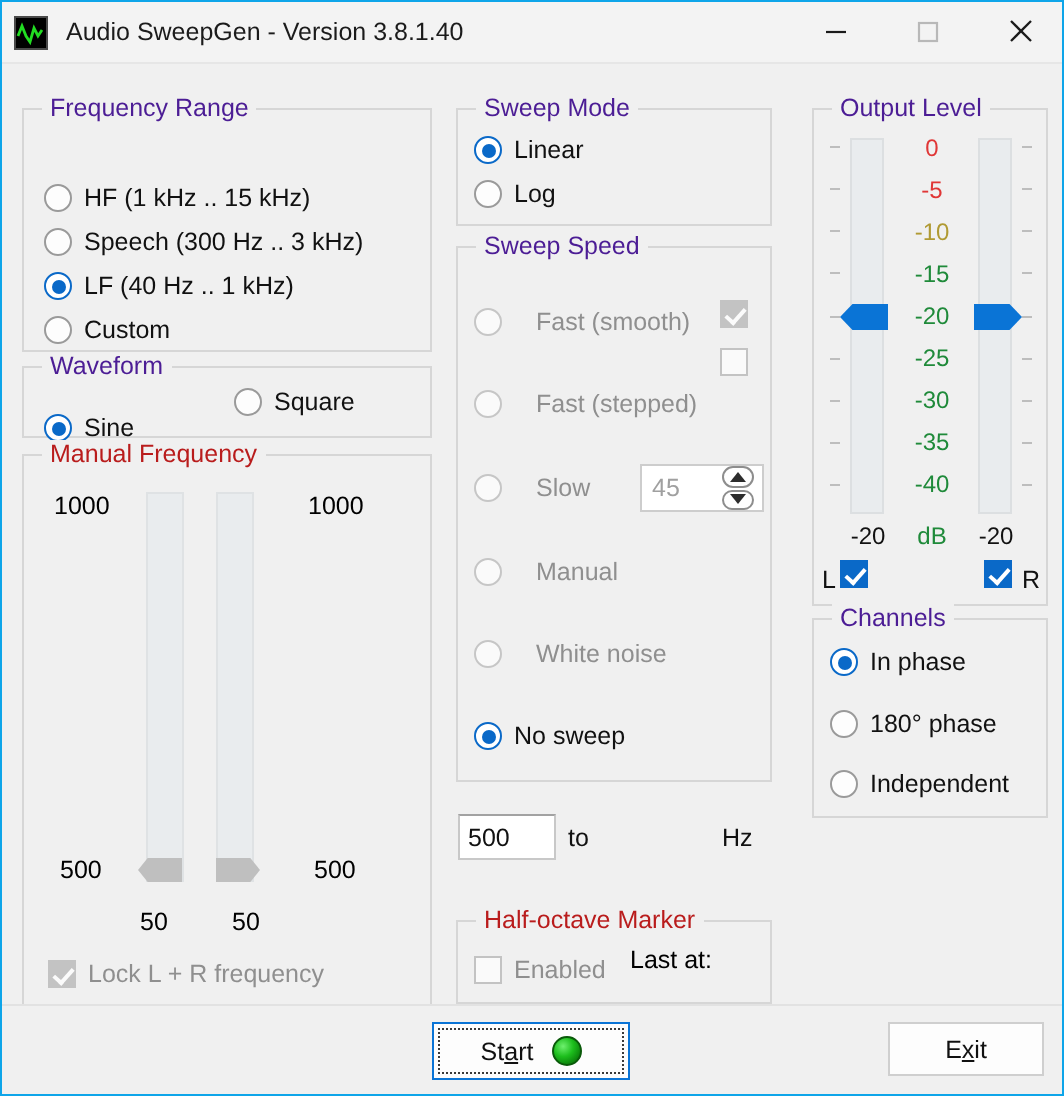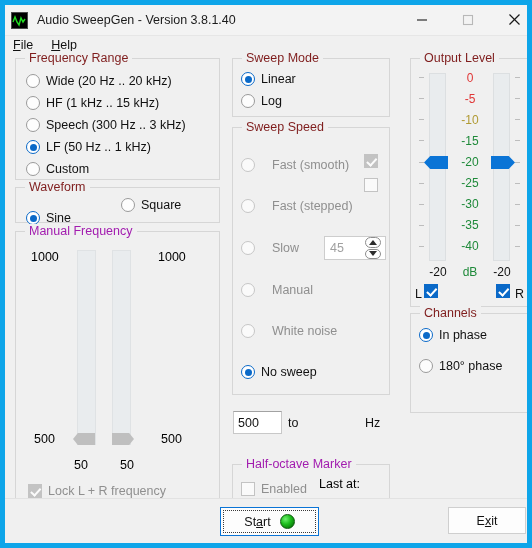--- a/index.html
+++ b/index.html
@@ -10,21 +10,21 @@
   #app {
     position: relative;
     width: 532px;
     height: 548px;
     background: #f0f0f0;
     font-family: "Liberation Sans", sans-serif;
     font-size: 12.5px;
     color: #1a1a1a;
     overflow: hidden;
     box-sizing: border-box;
-    border: 5px solid #0ea5e9;
+    border: 1px solid #0ea5e9;
   }
 
   
   #titlebar {
     position: absolute;
     left: 0; top: 0;
     width: 532px; height: 30px;
     background: #f3f3f3;
     border-bottom: 1px solid #e6e6e6;
     display: flex;
@@ -80,24 +80,24 @@
     border: 1px solid #d6d6d6;
     box-sizing: border-box;
     background: transparent;
   }
   .group > .legend {
     position: absolute;
     top: -8px; left: 9px;
     background: #f0f0f0;
     padding: 0 4px;
     font-size: 12.5px;
-    color: #7f1d1d;
+    color: #4c1d95;
     white-space: nowrap;
   }
-  .group.disabled > .legend { color: #a21caf; }
+  .group.disabled > .legend { color: #b91c1c; }
 
   
   .radio {
     position: absolute;
     display: flex;
     align-items: center;
     white-space: nowrap;
   }
   .radio .dot {
     width: 14px; height: 14px;
@@ -322,42 +322,34 @@
         </svg>
     </div>
     <div class="winbtn" id="btn-close">
       <svg width="13" height="13" viewBox="0 0 13 13">
         <line x1="1.5" y1="1.5" x2="11.5" y2="11.5" stroke="#1a1a1a" stroke-width="1.15"></line>
         <line x1="11.5" y1="1.5" x2="1.5" y2="11.5" stroke="#1a1a1a" stroke-width="1.15"></line>
       </svg>
     </div>
   </div>
 
-  <div id="menubar">
-    <div class="menuitem"><span class="mn">F</span><span>ile</span></div>
-    <div class="menuitem"><span class="mn">H</span><span>elp</span></div>
-  </div>
 
   <div class="group" style="left:10px; top:53px; width:205px; height:122px;">
     <div class="legend">Frequency Range</div>
-    <div class="radio" style="left:10px; top:15px;">
-      <span class="dot"></span>
-      <span class="lbl">Wide  (20 Hz .. 20 kHz)</span>
-    </div>
     <div class="radio" style="left:10px; top:37px;">
       <span class="dot"></span>
       <span class="lbl">HF  (1 kHz .. 15 kHz)</span>
     </div>
     <div class="radio" style="left:10px; top:59px;">
       <span class="dot"></span>
       <span class="lbl">Speech  (300 Hz .. 3 kHz)</span>
     </div>
     <div class="radio on" style="left:10px; top:81px;">
       <span class="dot"></span>
-      <span class="lbl">LF  (50 Hz .. 1 kHz)</span>
+      <span class="lbl">LF  (40 Hz .. 1 kHz)</span>
     </div>
     <div class="radio" style="left:10px; top:103px;">
       <span class="dot"></span>
       <span class="lbl">Custom</span>
     </div>
   </div>
 
   <div class="group" style="left:10px; top:182px; width:205px; height:36px;">
     <div class="legend">Waveform</div>
     <div class="radio on" style="left:10px; top:10px;margin-top:13px;">
@@ -524,20 +516,24 @@
   <div class="group" style="left:405px; top:308px; width:118px; height:100px;">
     <div class="legend">Channels</div>
     <div class="radio on" style="left:8px; top:14px;">
       <span class="dot"></span>
       <span class="lbl">In phase</span>
     </div>
     <div class="radio" style="left:8px; top:45px;align-items:center;">
       <span class="dot"></span>
       <span class="lbl">180° phase</span>
     </div>
+    <div class="radio" style="left:8px; top:75px;">
+      <span class="dot"></span>
+      <span class="lbl">Independent</span>
+    </div>
   </div>
 
 
   <div id="bottombar">
     <div id="start-button">
       <div id="start-focus"></div>
       <span class="slbl"><span>St</span><span class="mn">a</span><span>rt</span></span>
       <span id="led"></span>
     </div>
     <div id="exit-button">

